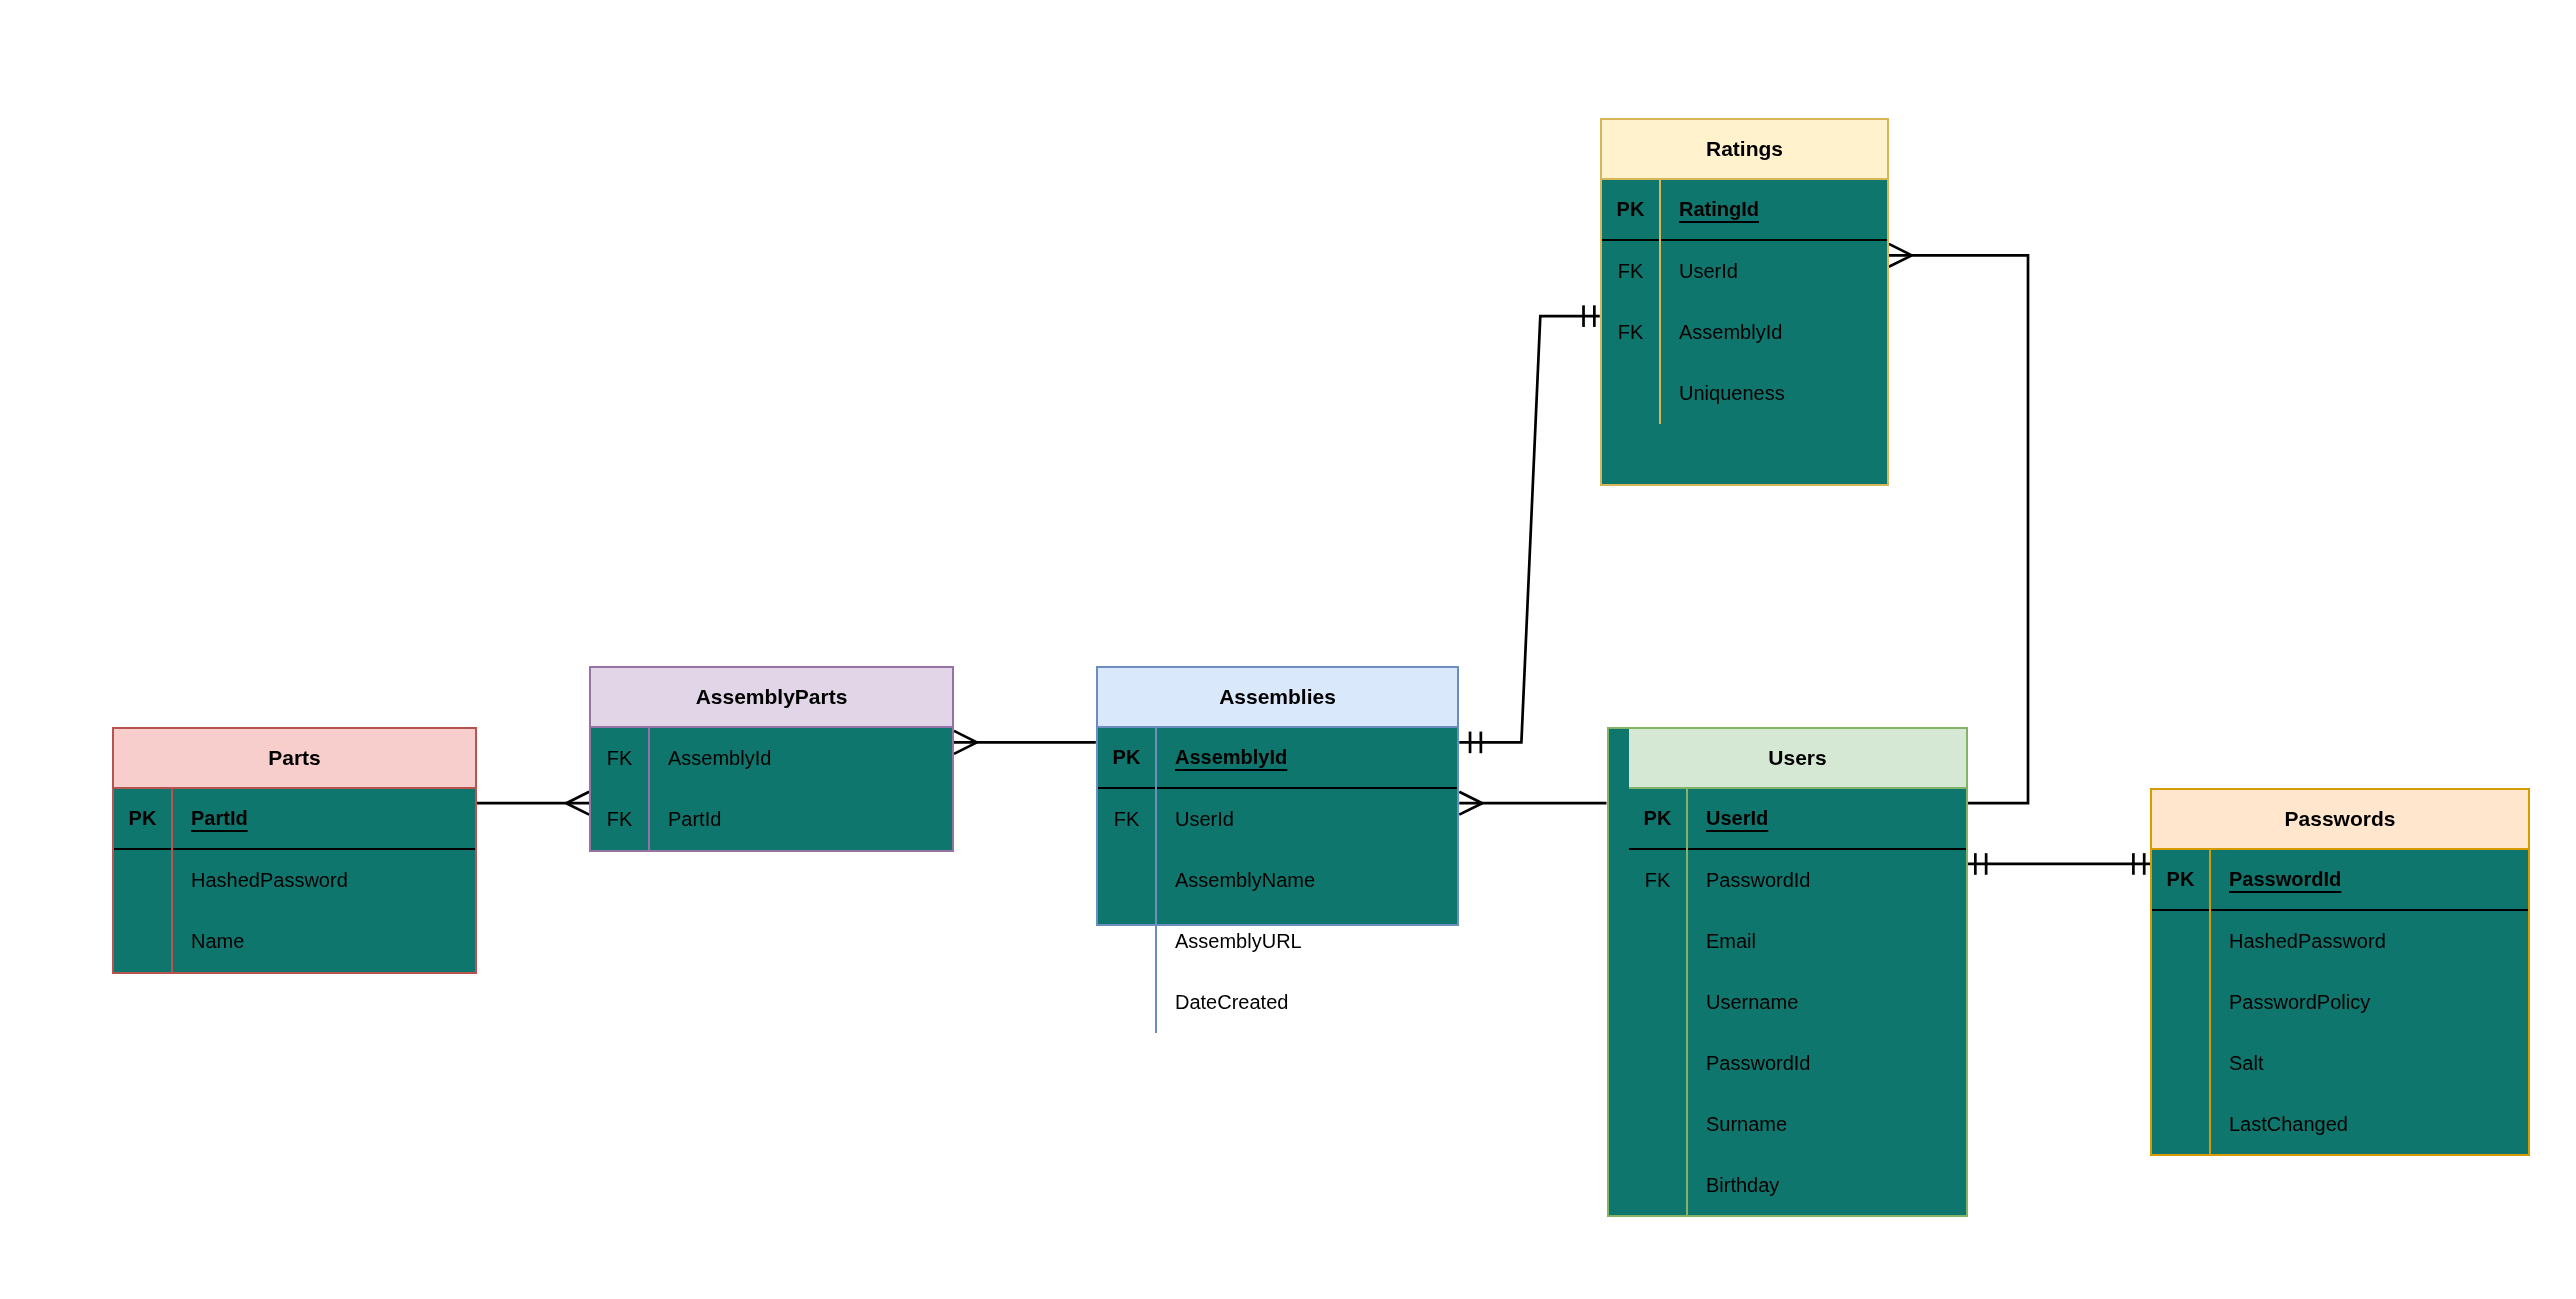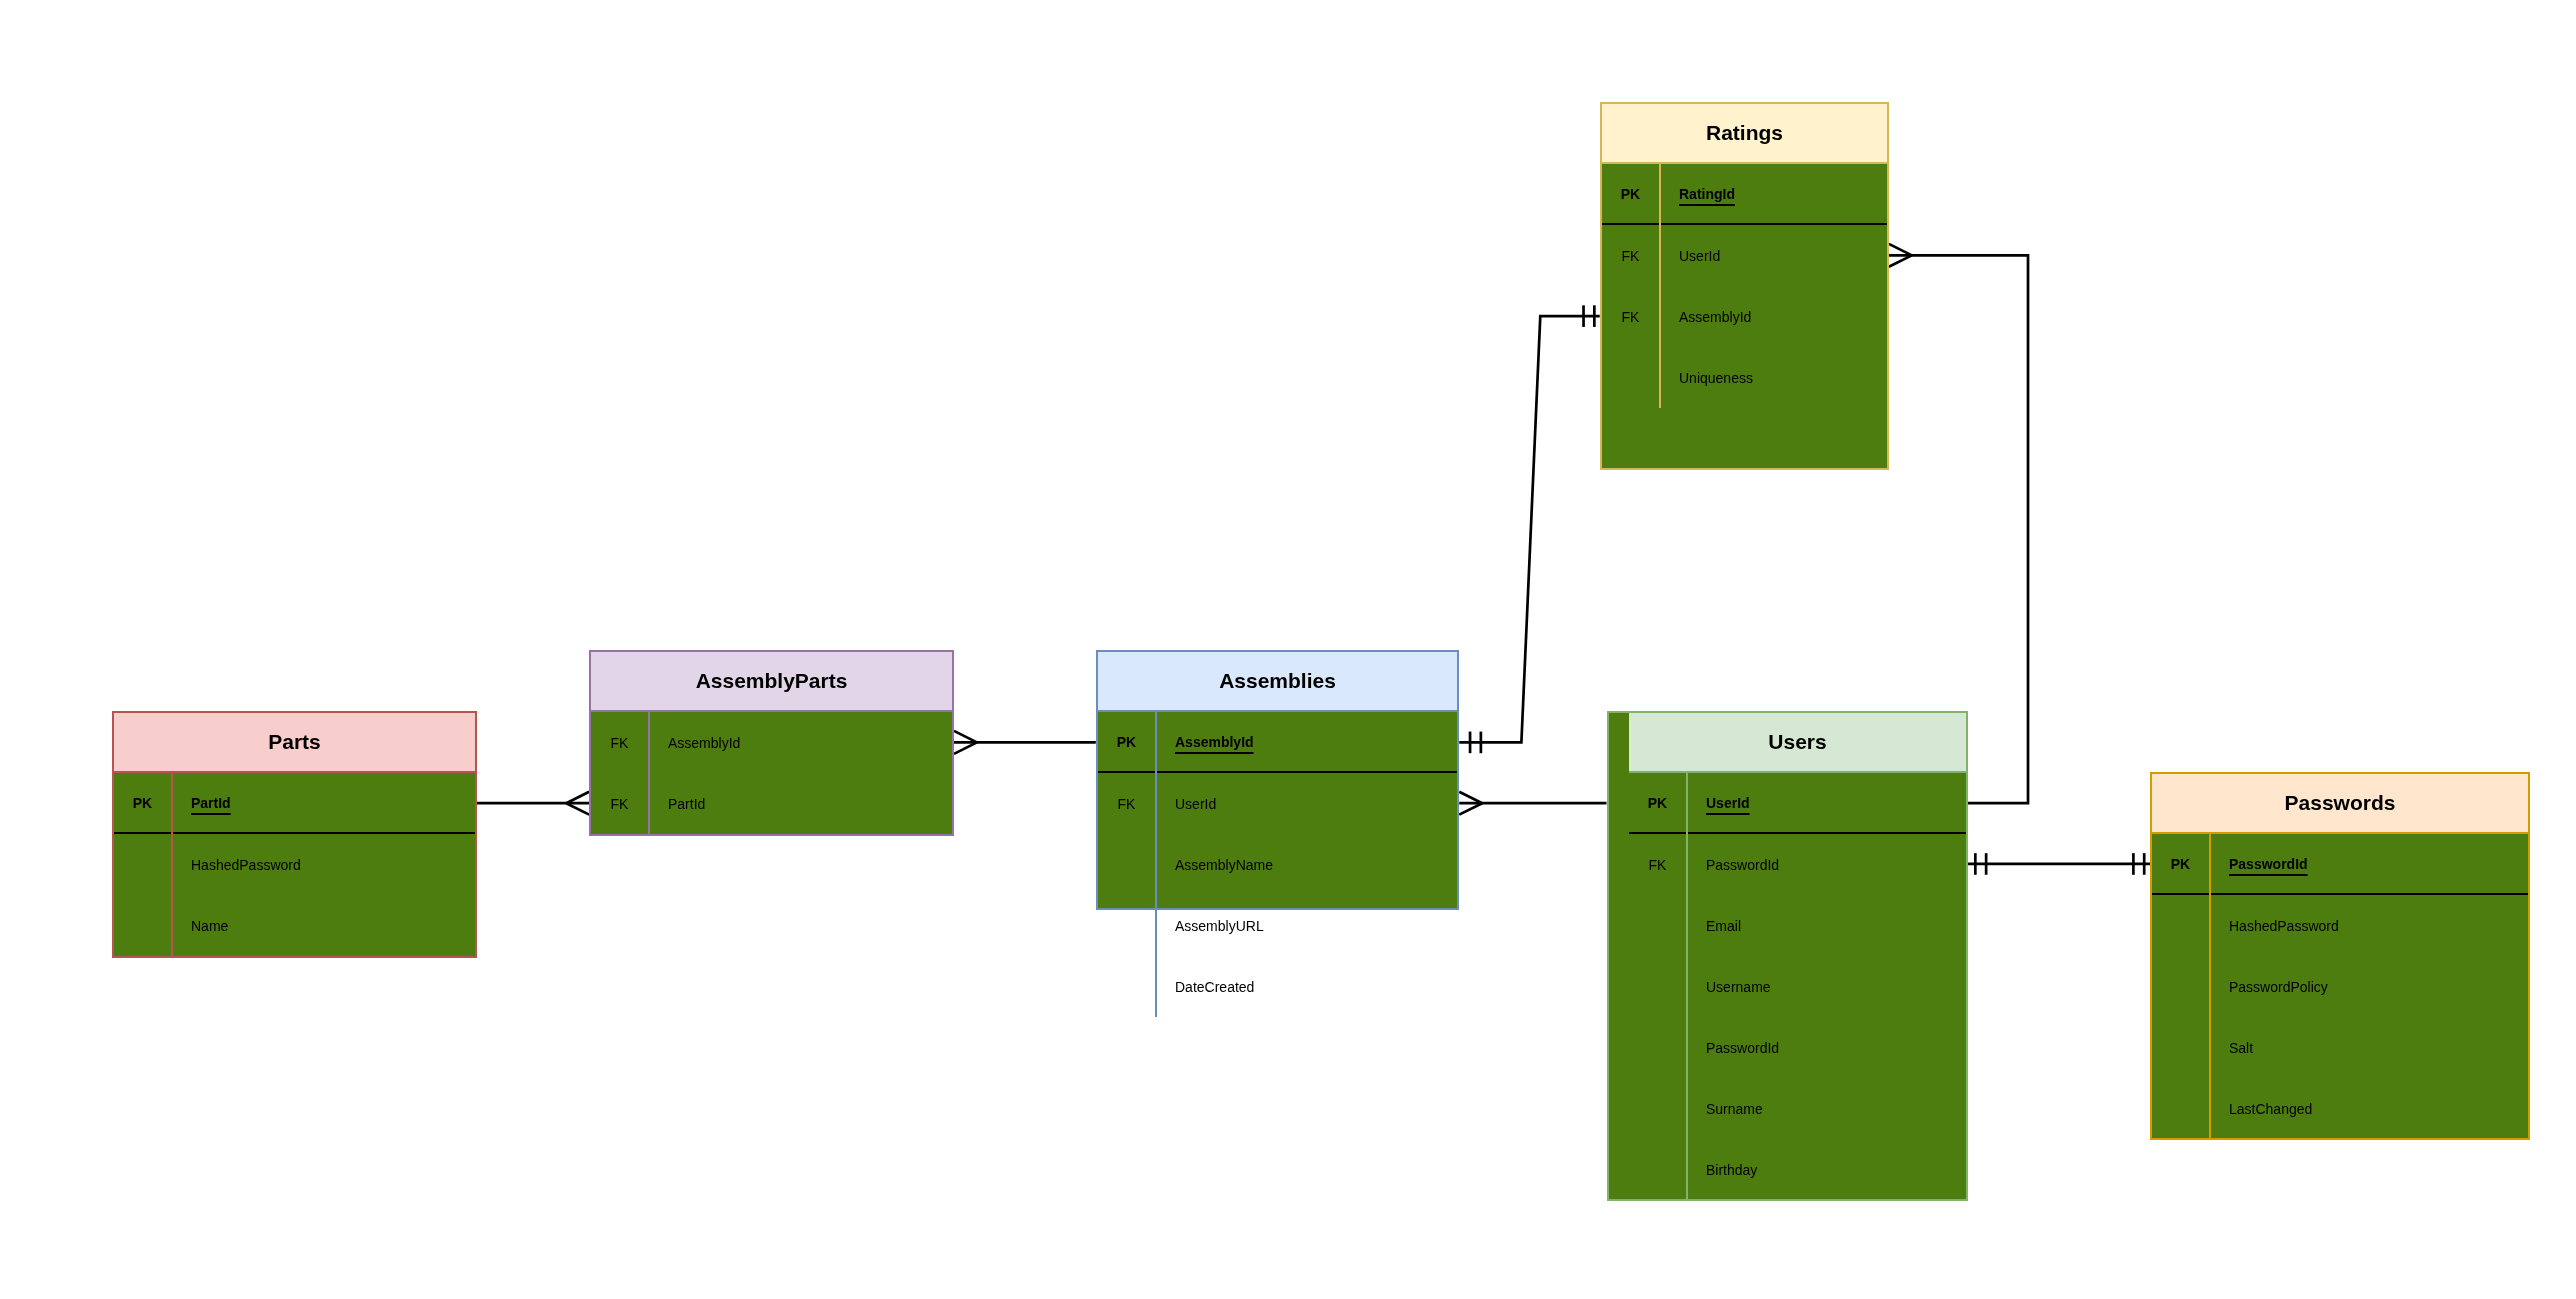--- a/index.html
+++ b/index.html
@@ -14,40 +14,41 @@
   #connector-layer{
     position:absolute;left:0;top:0;width:2576px;height:1299px;
     fill:none;
   }
   #connector-layer polyline, #connector-layer line{
     fill:none;
     stroke-width:4px;
   }
   .entity{
     position:absolute;
-    background:#4d7c0f;
+    background:#0f766e;
     border:2px solid #000;
     box-sizing:border-box;
+    margin-top:16px;
   }
   .entity-header{
     height:60px;
     box-sizing:border-box;
     border-bottom:2px solid;
     display:flex;align-items:center;justify-content:center;
     font-size:21px;font-weight:bold;
   }
   .entity-body{position:relative;}
   .key-divider{
     position:absolute;left:57px;top:0;bottom:0;width:2px;
   }
   .row{
     height:61px;
     box-sizing:border-box;
     display:flex;align-items:center;
-    font-size:14px;
+    font-size:20px;
   }
   .row .key{
     width:57px;min-width:57px;
     text-align:center;
   }
   .row .field{
     padding-left:20px;
     white-space:nowrap;
     text-align:center;
   }

